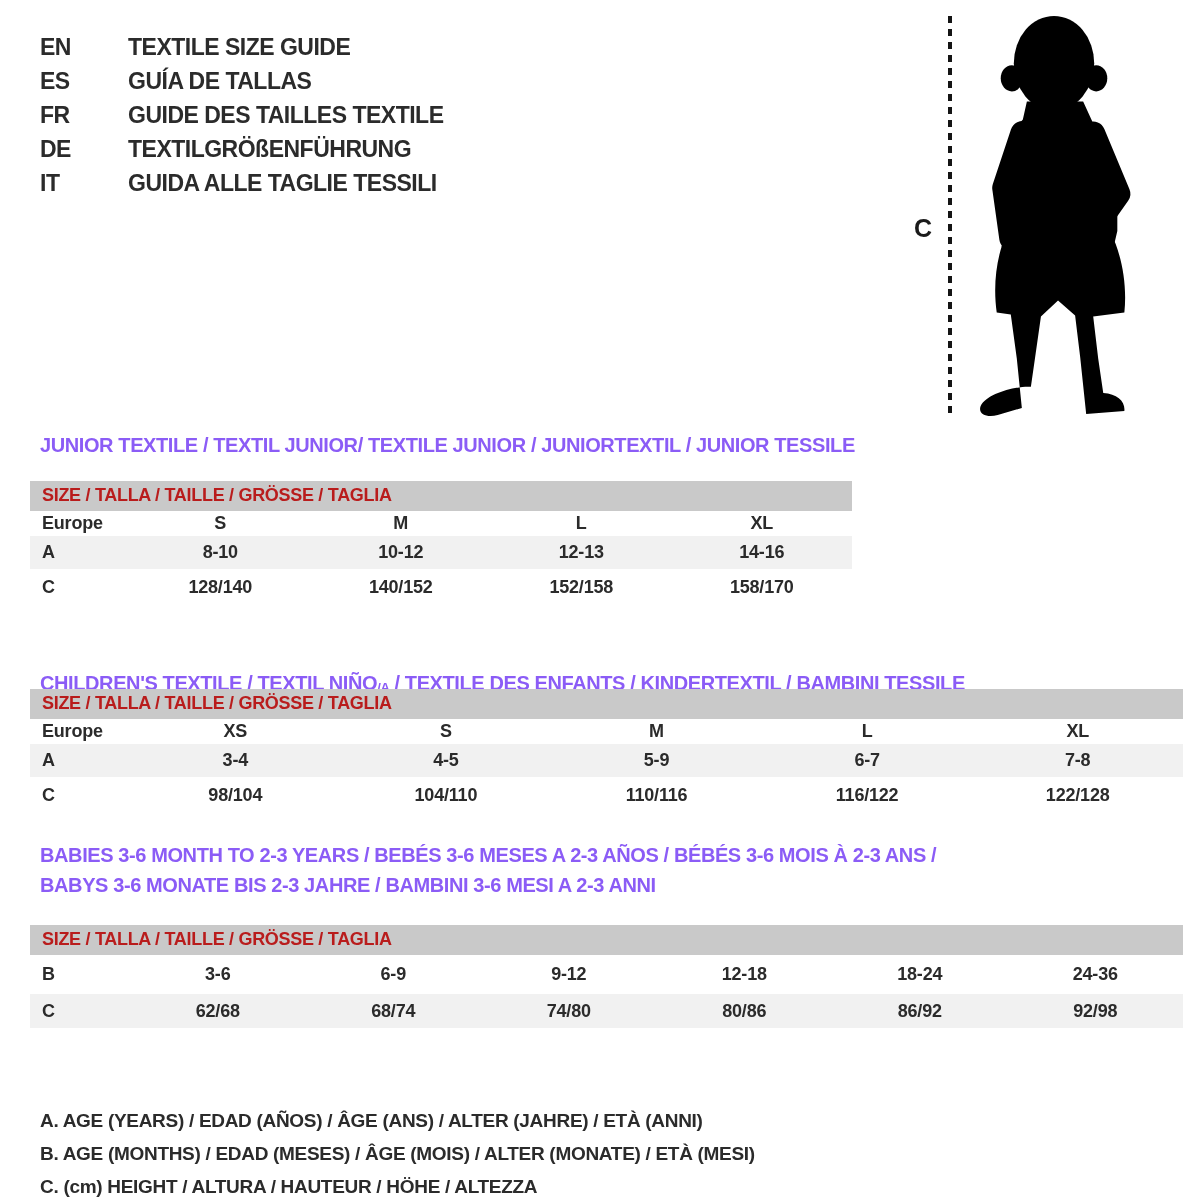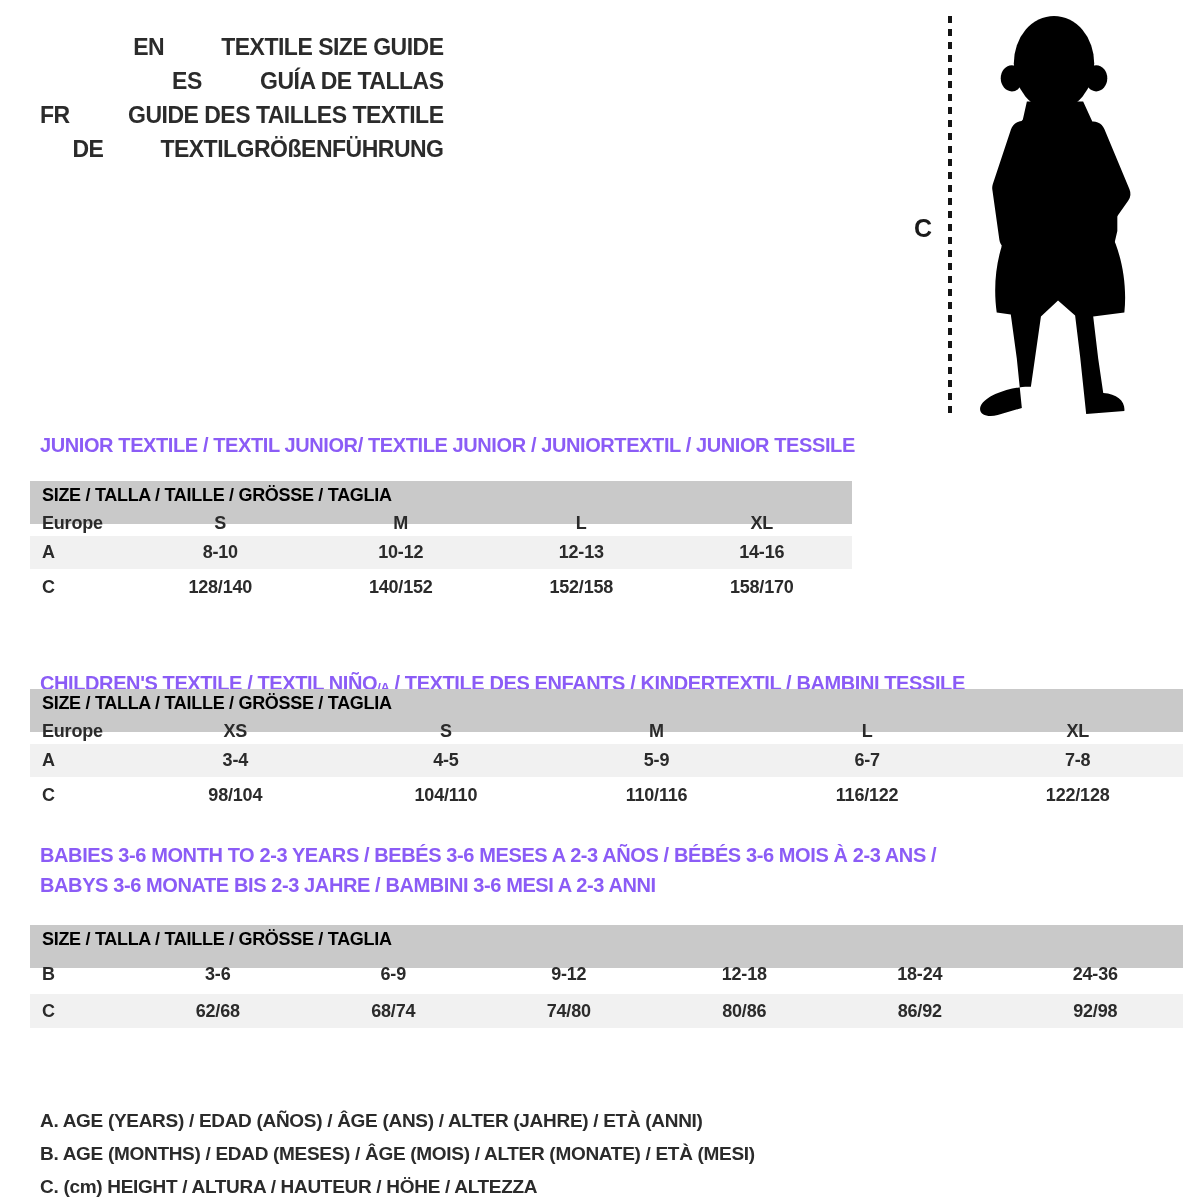--- a/index.html
+++ b/index.html
@@ -4,32 +4,32 @@
 <style>
   html,body{margin:0;padding:0;}
   body{
     width:1200px;height:1200px;position:relative;overflow:hidden;
     background:#ffffff;color:#2b2b2b;
     font-family:"Liberation Sans", sans-serif;
   }
   .abs{position:absolute;}
 
   
-  .lang-row{display:flex;height:34px;align-items:center;justify-content:flex-end;}
+  .lang-row{display:flex;height:34px;align-items:center;}
   .lang-code{width:78px;font-weight:bold;font-size:23px;letter-spacing:-0.5px;}
   .lang-label{font-weight:bold;font-size:23px;letter-spacing:-0.5px;white-space:nowrap;margin-left:10px;}
 
   
   .heading{font-weight:bold;font-size:20px;letter-spacing:-0.4px;color:#8b5cf6;white-space:nowrap;}
   .heading .subscript{font-size:13px;vertical-align:-2px;}
 
   
   .sizebar{
-    background:#c9c9c9;height:43px;line-height:29px;padding-left:12px;
-    font-weight:bold;font-size:18px;color:#000000;letter-spacing:-0.3px;
+    background:#c9c9c9;height:30px;line-height:29px;padding-left:12px;
+    font-weight:bold;font-size:18px;color:#b91c1c;letter-spacing:-0.3px;
     box-sizing:border-box;white-space:nowrap;
   }
 
   
   .trow{display:grid;align-items:center;}
   .cols4{grid-template-columns:100px repeat(4,1fr);}
   .cols5{grid-template-columns:100px repeat(5,1fr);}
   .cols6{grid-template-columns:100px repeat(6,1fr);}
   .h35{height:26px;} .h33{height:33px;} .h36{height:36px;} .h40{height:40px;} .h34{height:34px;}
   .cell{font-weight:bold;font-size:18px;letter-spacing:-0.2px;text-align:center;}
@@ -59,20 +59,24 @@
     <span class="lang-code">ES</span>
     <span class="lang-label">GUÍA DE TALLAS</span>
   </div>
   <div class="lang-row">
     <span class="lang-code">FR</span>
     <span class="lang-label">GUIDE DES TAILLES TEXTILE</span>
   </div>
   <div class="lang-row">
     <span class="lang-code">DE</span>
     <span class="lang-label">TEXTILGRÖßENFÜHRUNG</span>
+  </div>
+  <div class="lang-row">
+    <span class="lang-code">IT</span>
+    <span class="lang-label">GUIDA ALLE TAGLIE TESSILI</span>
   </div>
 </div>
 
 <div class="measure-line"></div>
 <div class="measure-label">C</div>
 <svg class="silhouette" viewBox="0 0 170 400" xmlns="http://www.w3.org/2000/svg">
   <g fill="#000000" stroke="none">
     <ellipse cx="87" cy="48" rx="40" ry="47"></ellipse>
     <ellipse cx="45" cy="63" rx="11" ry="13"></ellipse>
     <ellipse cx="129" cy="63" rx="11" ry="13"></ellipse>

